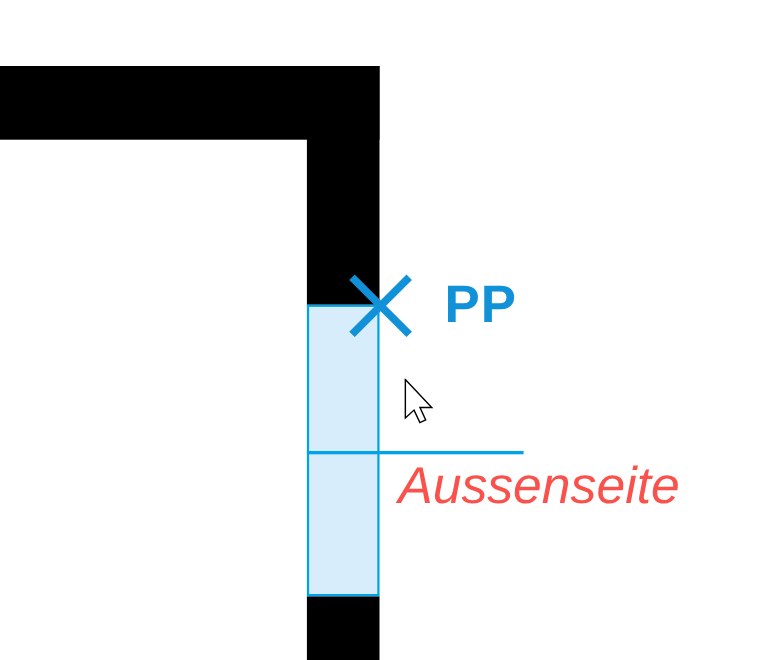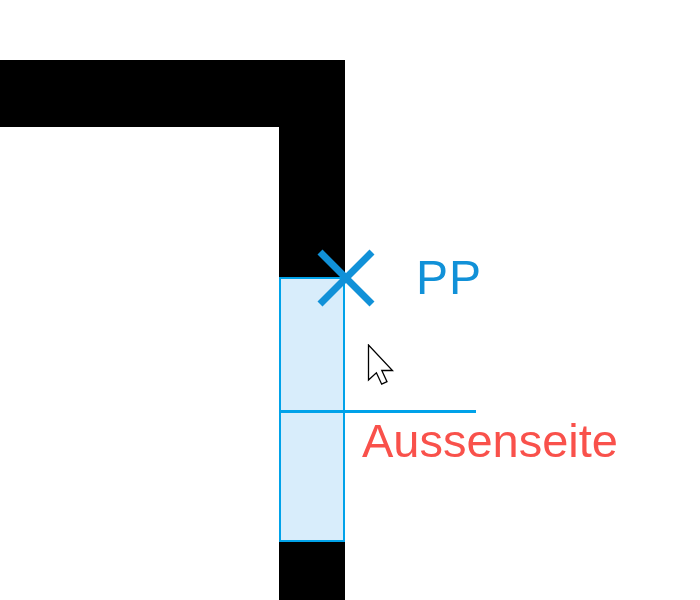--- a/index.html
+++ b/index.html
@@ -27,22 +27,22 @@
     box-sizing: border-box;
   }
   #window-midline {
     left: 279px; top: 410px;
     width: 197px; height: 2.5px;
   }
 
   #x-marker { left: 316px; top: 248px; width: 60px; height: 60px; }
 
   #pp-label {
-    left: 416px; top: 254px;
-    font-size: 48px; font-weight: normal;
+    left: 404px; top: 254px;
+    font-size: 48px; font-weight: bold;
     line-height: 48px;
     letter-spacing: 1px;
     white-space: nowrap;
   }
 
   #cursor { left: 367px; top: 344px; width: 28px; height: 44px; }
 
   #annotation {
     left: 340px; top: 415px;
     width: 300px;
@@ -71,17 +71,17 @@
     <line x1="4" y1="4" x2="56" y2="56" stroke-width="7" stroke="#1191D8"></line>
     <line x1="56" y1="4" x2="4" y2="56" stroke-width="7" stroke="#1191D8"></line>
   </svg>
 
   <div class="abs" id="pp-label" style="color: rgb(17, 145, 216);">PP</div>
 
   <svg class="abs" id="cursor" width="28" height="44" viewBox="0 0 28 44">
     <path d="M1.5 1 L1.5 36 L9.4 28.8 L14.7 40.2 L20 37.7 L14.8 26.5 L25.5 26.5 Z" stroke-width="1.3" stroke-linejoin="miter" fill="#FFFFFF" stroke="#000000"></path>
   </svg>
 
-  <div class="abs" id="annotation" style="color: rgb(249, 81, 75);">
+  <div class="abs" id="annotation" style="color: rgb(249, 81, 75); font-style: italic;">
     <div>Aussenseite</div>
   </div>
 
 </div>
 
 </body></html>

